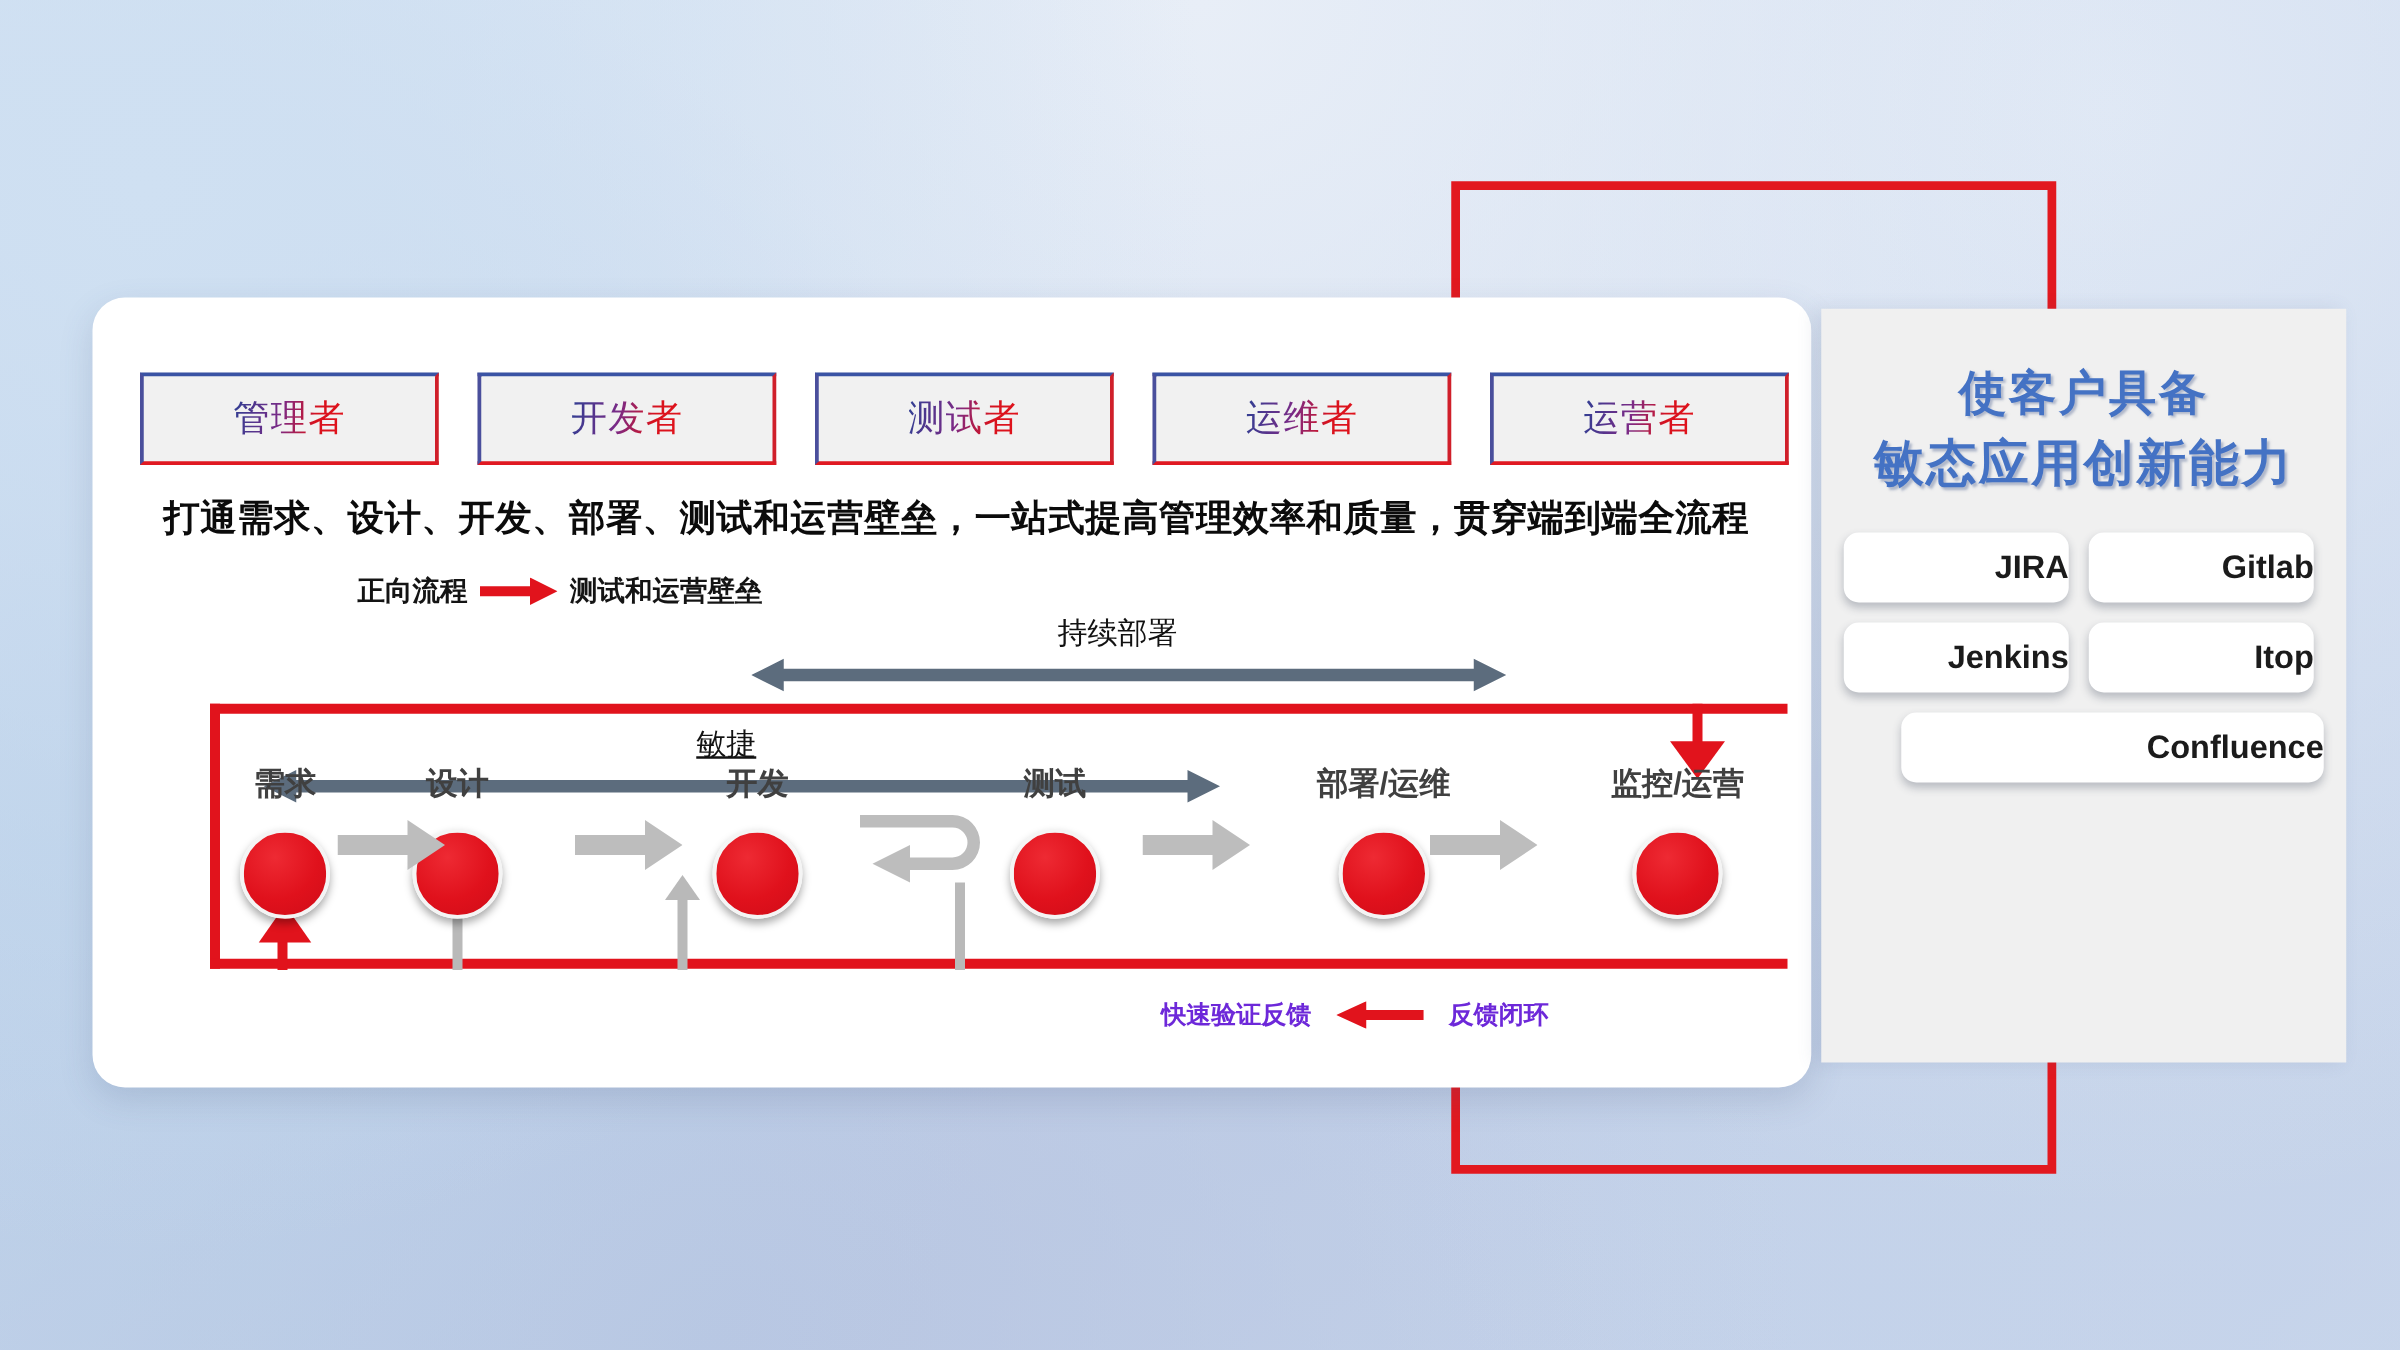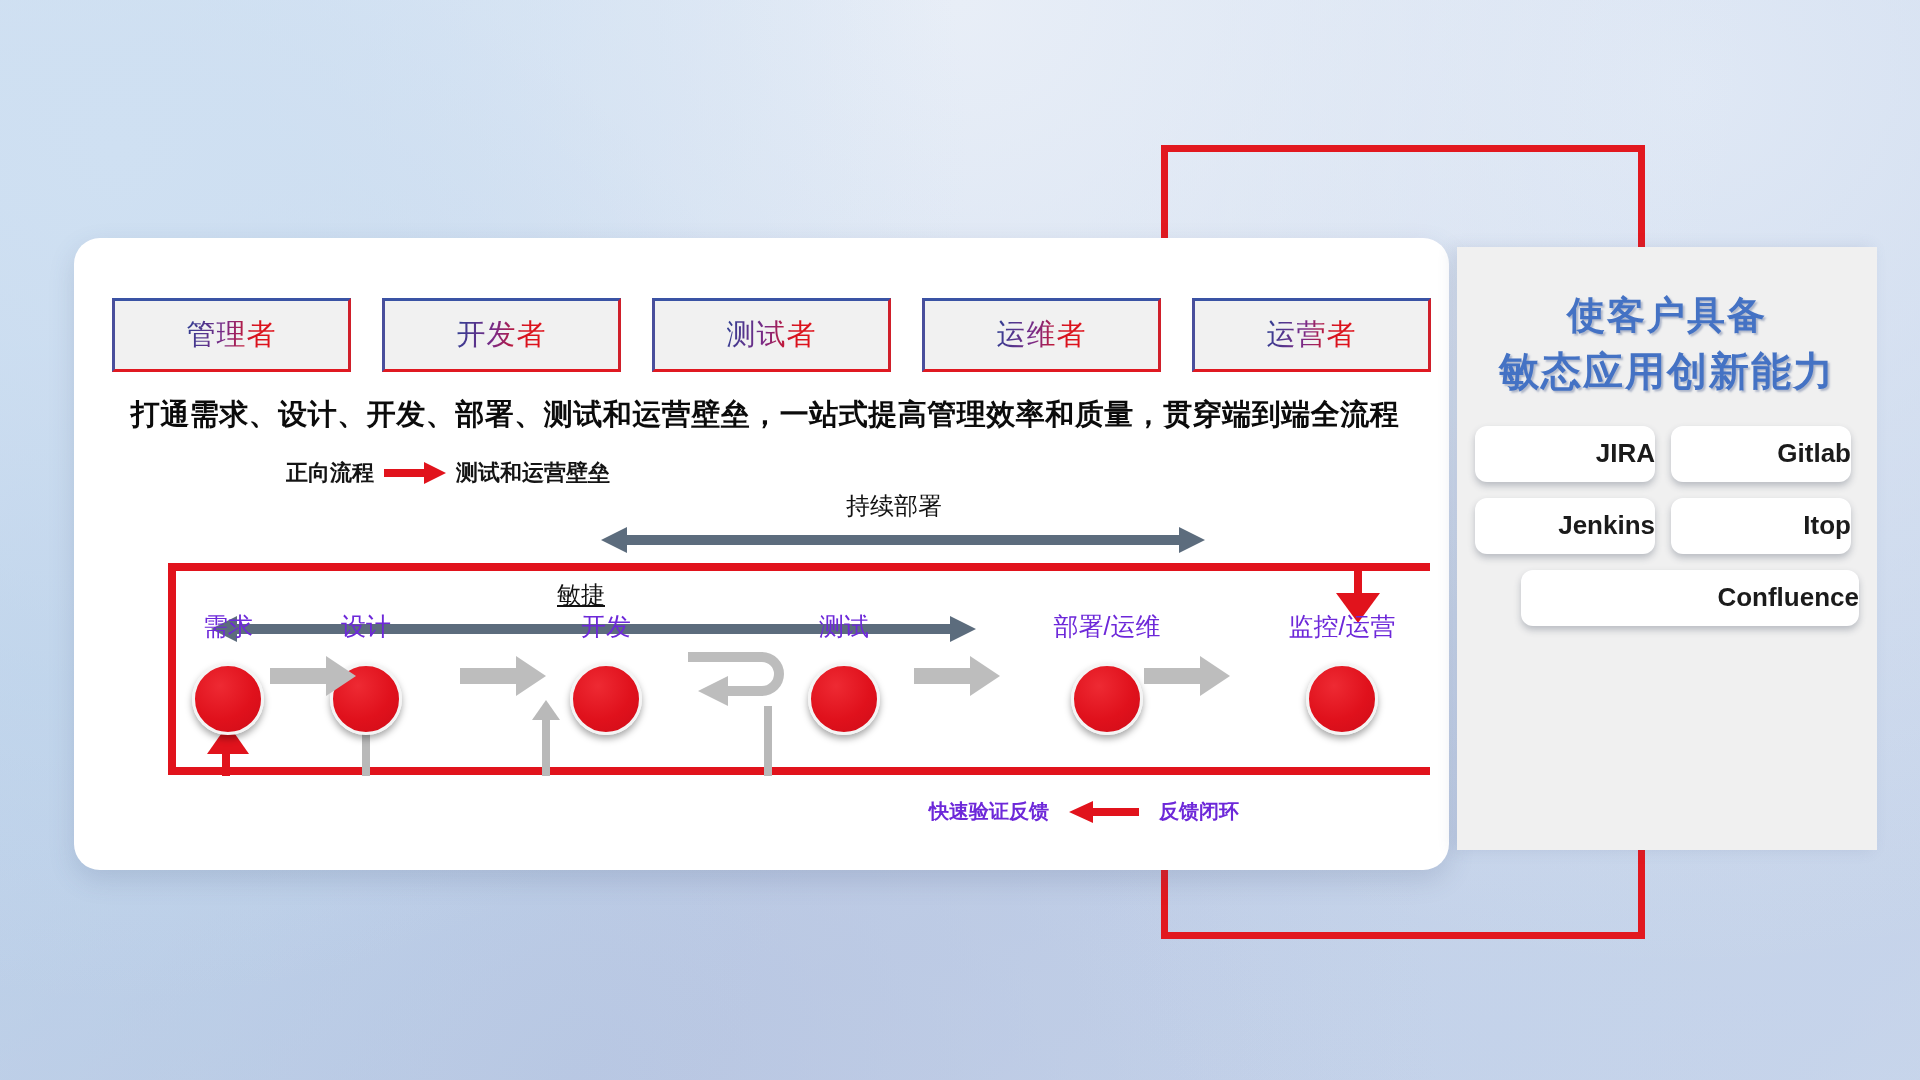--- a/index.html
+++ b/index.html
@@ -79,21 +79,21 @@
   
   .stem{position:absolute;width:8px;background:#b9b9b9;}
   .stem-arrow{
     position:absolute;width:0;height:0;
     border-left:14px solid transparent;border-right:14px solid transparent;
     border-bottom:20px solid #b9b9b9;
   }
 
   
   .node{position:absolute;text-align:center;}
-  .node-label{font-size:25px;color:#6d28d9;white-space:nowrap;margin-bottom:20px;font-weight:400;}
+  .node-label{font-size:25px;color:#404040;white-space:nowrap;margin-bottom:20px;font-weight:700;}
   .dot{
     width:66px;height:66px;border-radius:50%;
     background:radial-gradient(circle at 38% 30%, #ee2a33 0%, #e0111c 55%, #cf0c18 100%);
     border:3px solid #f4f4f4;margin:0 auto;
     box-shadow:0 4px 7px rgba(0,0,0,.34);
   }
   .chev{position:absolute;}
 
   
   .fb{position:absolute;left:855px;top:560px;display:flex;align-items:center;gap:20px;}

